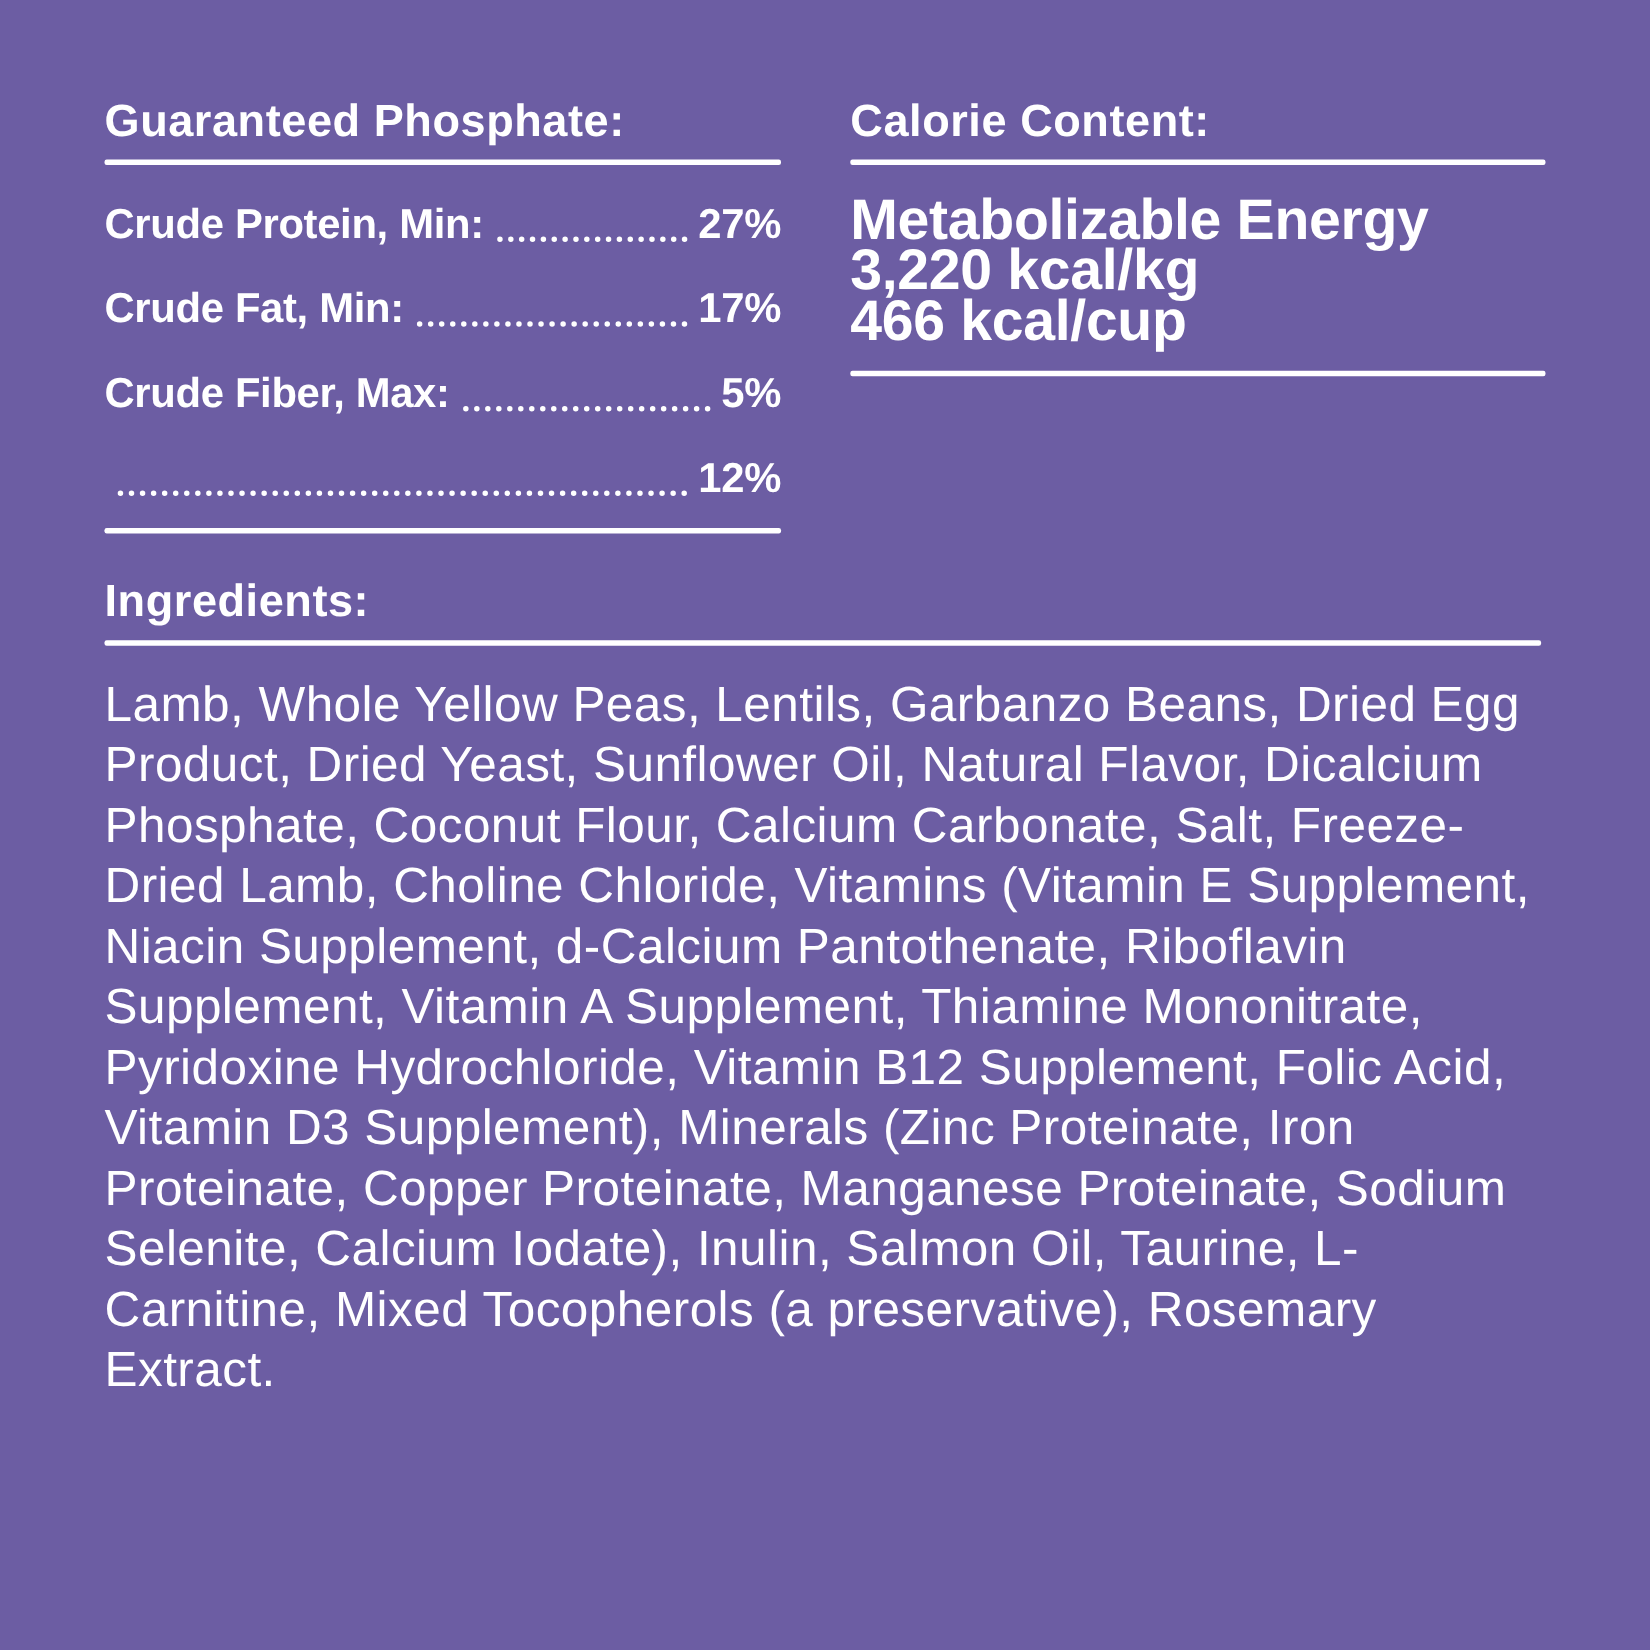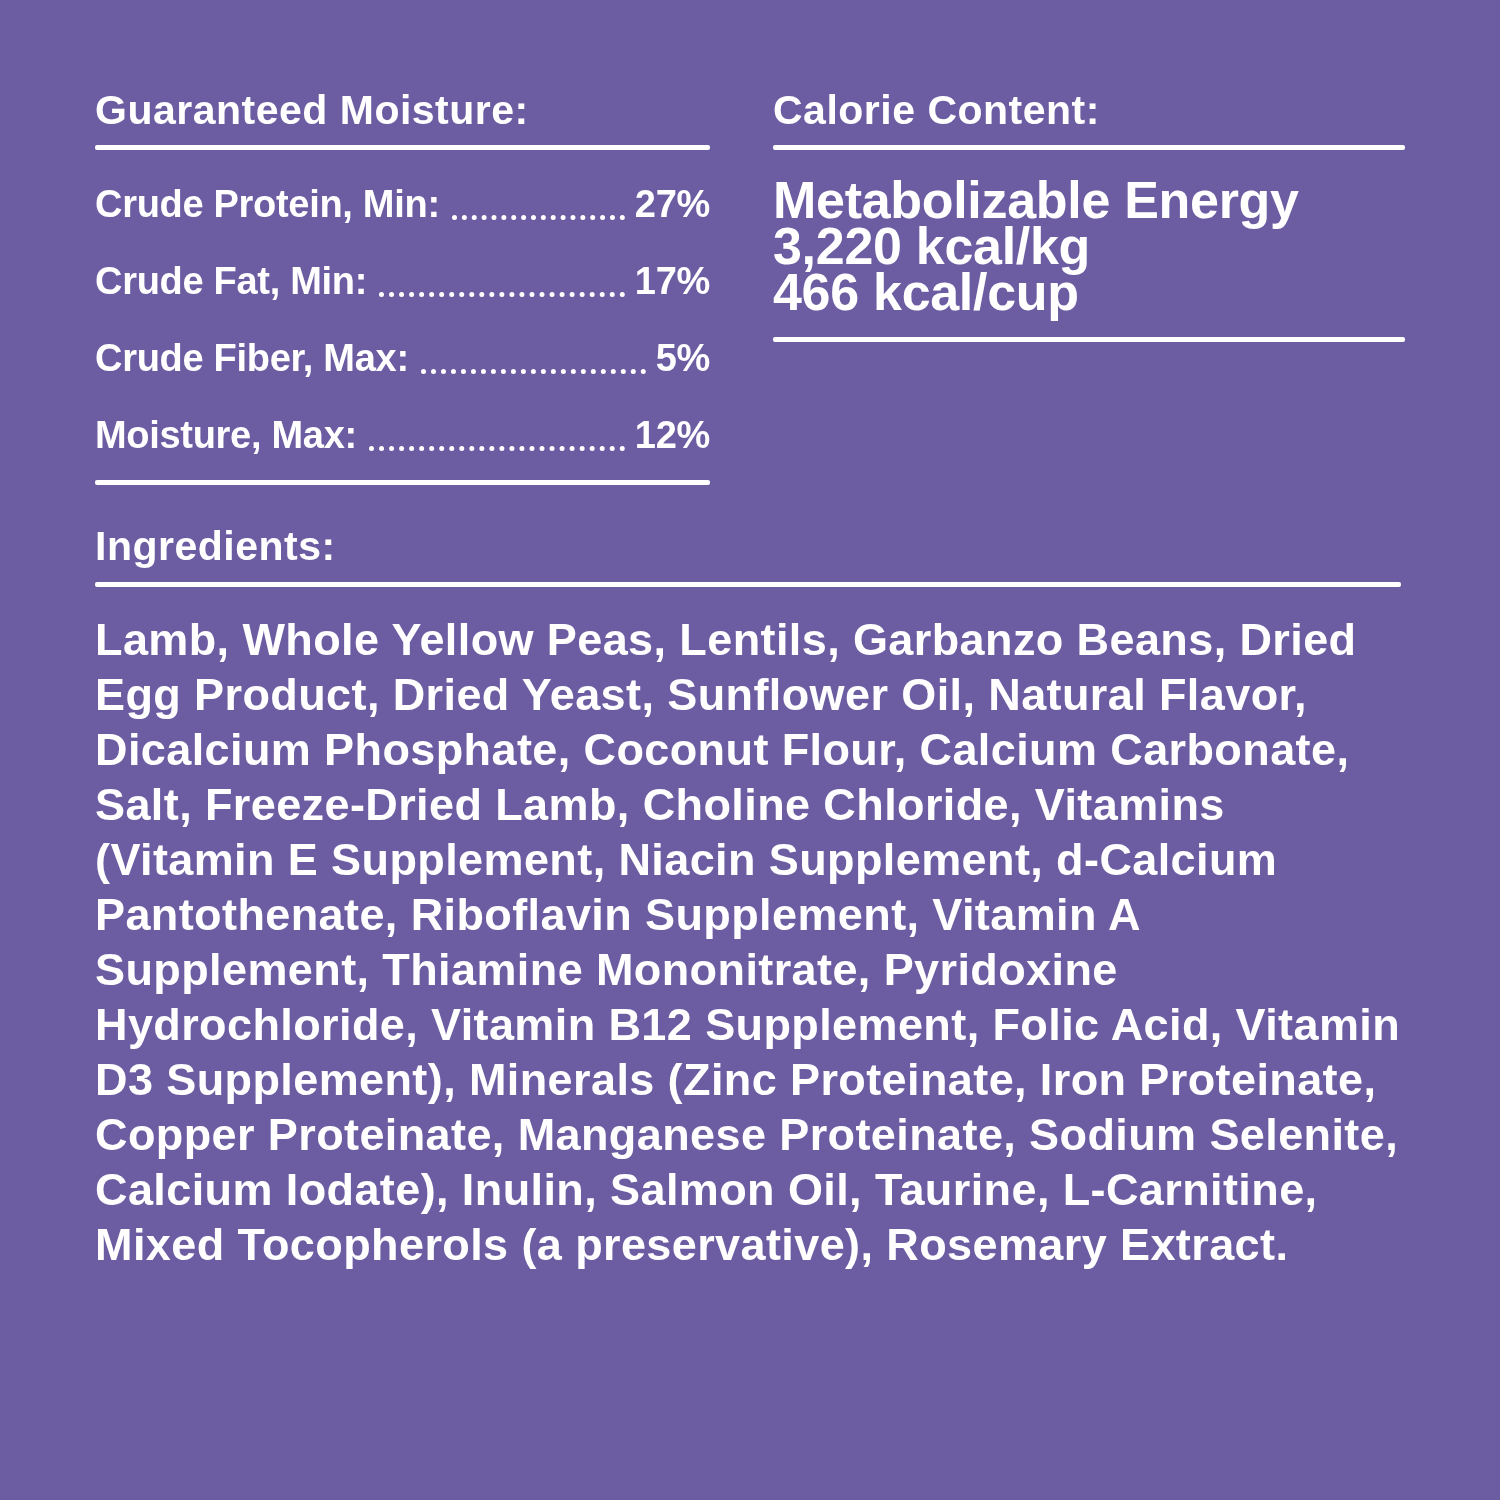--- a/index.html
+++ b/index.html
@@ -84,53 +84,52 @@
     margin-top: 39px;
   }
   .ingredients .rule-top {
     margin-top: 14px;
     width: 1306px;
   }
   .ingredients-text {
     margin-top: 25px;
     width: 1312px;
     font-size: 45px;
-    font-weight: 700;
+    font-weight: 400;
     line-height: 55px;
     letter-spacing: 0.4px;
   }
 </style>
 </head>
 <body>
 
 <div class="page">
 
   <div class="top-grid">
 
     <div class="col">
-      <div class="section-title">Guaranteed Moisture:</div>
+      <div class="section-title">Guaranteed Phosphate:</div>
       <div class="rule rule-top"></div>
       <div class="analysis-rows">
         <div class="analysis-row">
           <span class="label">Crude Protein, Min:</span>
           <span class="dots"></span>
           <span class="value">27%</span>
         </div>
         <div class="analysis-row">
           <span class="label">Crude Fat, Min:</span>
           <span class="dots"></span>
           <span class="value">17%</span>
         </div>
         <div class="analysis-row">
           <span class="label">Crude Fiber, Max:</span>
           <span class="dots"></span>
           <span class="value">5%</span>
         </div>
         <div class="analysis-row">
-          <span class="label">Moisture, Max:</span>
           <span class="dots"></span>
           <span class="value">12%</span>
         </div>
       </div>
       <div class="rule rule-bottom"></div>
     </div>
 
     <div class="col">
       <div class="section-title">Calorie Content:</div>
       <div class="rule rule-top"></div>

